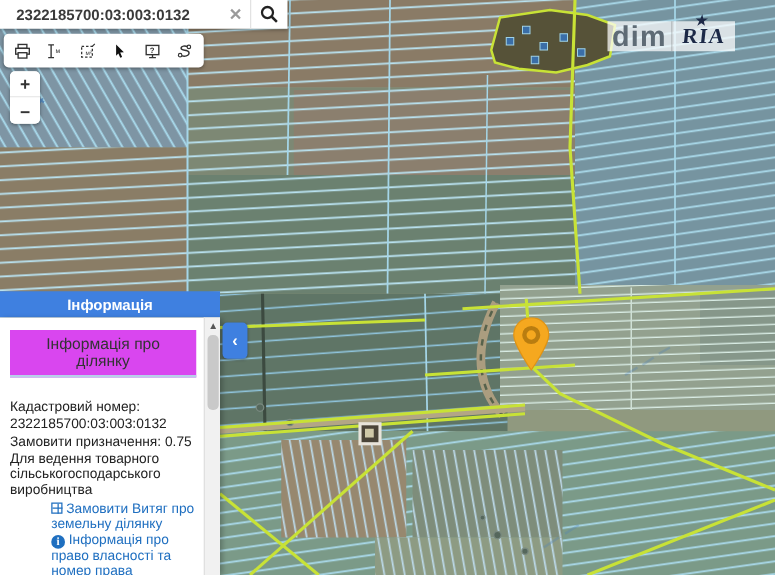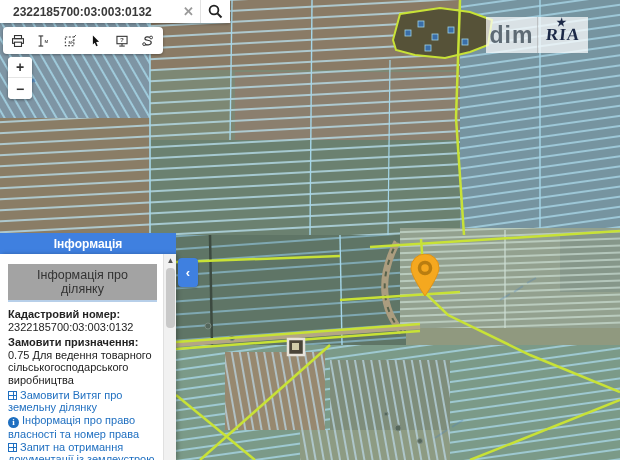--- a/index.html
+++ b/index.html
@@ -27,48 +27,48 @@
 
   
   .zoomctl{position:absolute;left:8px;top:57px;width:24px;background:#fff;border-radius:4px;
            box-shadow:0 1px 3px rgba(0,0,0,.4);overflow:hidden;}
   .zoomctl button{display:block;width:100%;height:21px;border:0;background:#fff;
                   font:700 14px "Liberation Sans",sans-serif;color:#333;cursor:pointer;padding:0;}
   .zoomctl button:first-child{border-bottom:1px solid #e4e4e4;}
 
   
   .marks{position:absolute;left:486px;top:17px;display:flex;}
-  .mark{width:51px;height:36px;background:rgba(255,255,255,.72);display:flex;
+  .mark{width:51px;height:24px;background:rgba(255,255,255,.72);display:flex;
         align-items:center;justify-content:center;}
   .mark-dim{font:600 23px "Liberation Sans",sans-serif;color:#5e6b75;letter-spacing:1px;}
   .mark-ria{border-left:1px solid rgba(160,160,160,.5);}
   .ria-word{position:relative;font:900 17px "Liberation Serif","DejaVu Serif",serif;
             color:#1c2947;letter-spacing:1px;transform:skewX(-6deg);}
   .ria-star{position:absolute;left:9px;top:-9px;font-size:11px;color:#1c2947;}
 
   
   .panel-header{position:absolute;left:0;top:233px;width:176px;height:21px;background:#3f80e0;
                 color:#ffffff;font:600 12px "Liberation Sans",sans-serif;display:flex;
                 align-items:center;justify-content:center;}
   .panel-body{position:absolute;left:0;top:254px;width:176px;height:206px;background:#fff;
               box-shadow:2px 0 4px rgba(0,0,0,.25);}
   .panel-scroll{position:absolute;right:0;top:0;width:13px;height:100%;background:#f1f1f1;
                 border-left:1px solid #e0e0e0;}
   .scroll-up{position:absolute;top:0;left:0;width:13px;height:13px;color:#555;font-size:8px;
              line-height:13px;text-align:center;cursor:pointer;}
   .scroll-thumb{position:absolute;top:14px;left:2px;width:9px;height:60px;background:#c9c9c9;
                 border-radius:4px;cursor:pointer;}
   .panel-content{position:absolute;left:0;top:0;width:163px;height:100%;padding:10px 6px 0 8px;}
-  .section-header{background:#a3a3a3;border-bottom:2px solid #b7cfe9;color:#333;
+  .section-header{background:#d946ef;border-bottom:2px solid #b7cfe9;color:#333;
                   font:400 12.5px "Liberation Sans",sans-serif;text-align:center;
-                  padding:4px 8px;margin-bottom:6px;cursor:pointer;}
+                  padding:4px 8px;margin-bottom:18px;cursor:pointer;}
   .fld{font:400 11px/12.5px "Liberation Sans",sans-serif;color:#222;margin-bottom:3px;}
-  .fld b{font-weight:700;}
+  .fld b{font-weight:400;}
   .plink{display:block;font:400 11px/12px "Liberation Sans",sans-serif;color:#1f6fc0;
-         text-decoration:none;margin-bottom:1px;cursor:pointer;}
+         text-decoration:none;margin-bottom:1px;cursor:pointer;margin-left:33px;}
   .li-grid{display:inline-block;width:9px;height:9px;border:1.5px solid #1f6fc0;
            position:relative;vertical-align:-1px;margin-right:3px;background:
            linear-gradient(#1f6fc0,#1f6fc0) 0 3px/9px 1px no-repeat,
            linear-gradient(#1f6fc0,#1f6fc0) 4px 0/1px 9px no-repeat;}
   .li-info{display:inline-block;width:11px;height:11px;border-radius:50%;background:#1f6fc0;
            color:#fff;font:700 9px/11px "Liberation Serif",serif;text-align:center;
            vertical-align:-1px;margin-right:3px;}
 
   
   .collapse-btn{position:absolute;left:178px;top:258px;width:20px;height:29px;background:#3f80e0;

